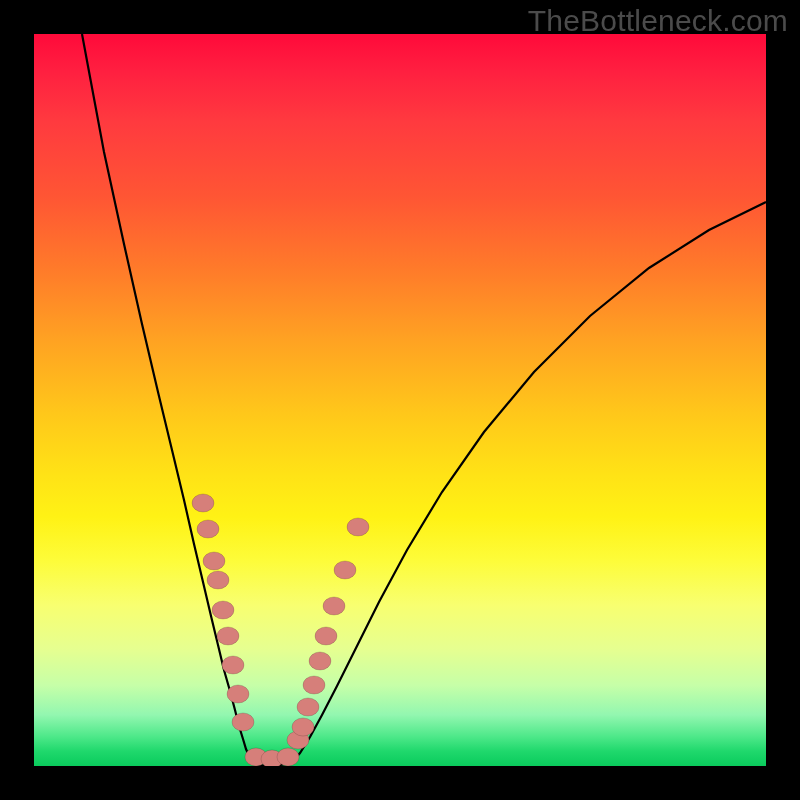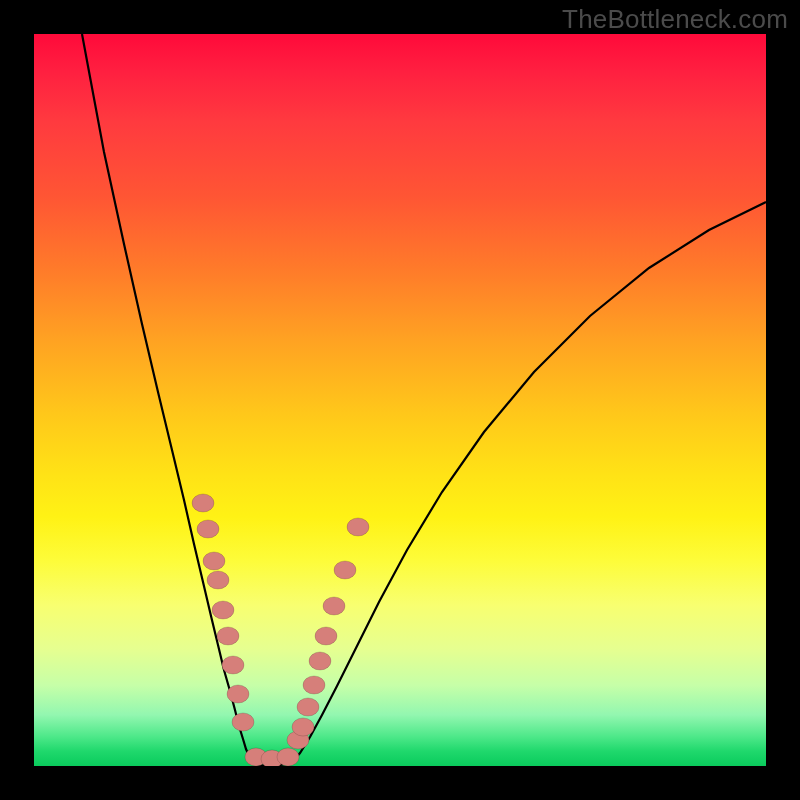--- a/index.html
+++ b/index.html
@@ -44,21 +44,21 @@
       #4de889 96%,
       #1fd86c 98%,
       #0acb5c 100%
     );
   }
   .watermark {
     position: absolute;
     top: 4px;
     right: 12px;
     color: #4b4b4b;
-    font-size: 26px;
+    font-size: 30px;
     font-weight: 500;
     letter-spacing: 0.2px;
     user-select: none;
   }
   svg.curve {
     position: absolute;
     left: 0;
     top: 0;
     width: 732px;
     height: 732px;

